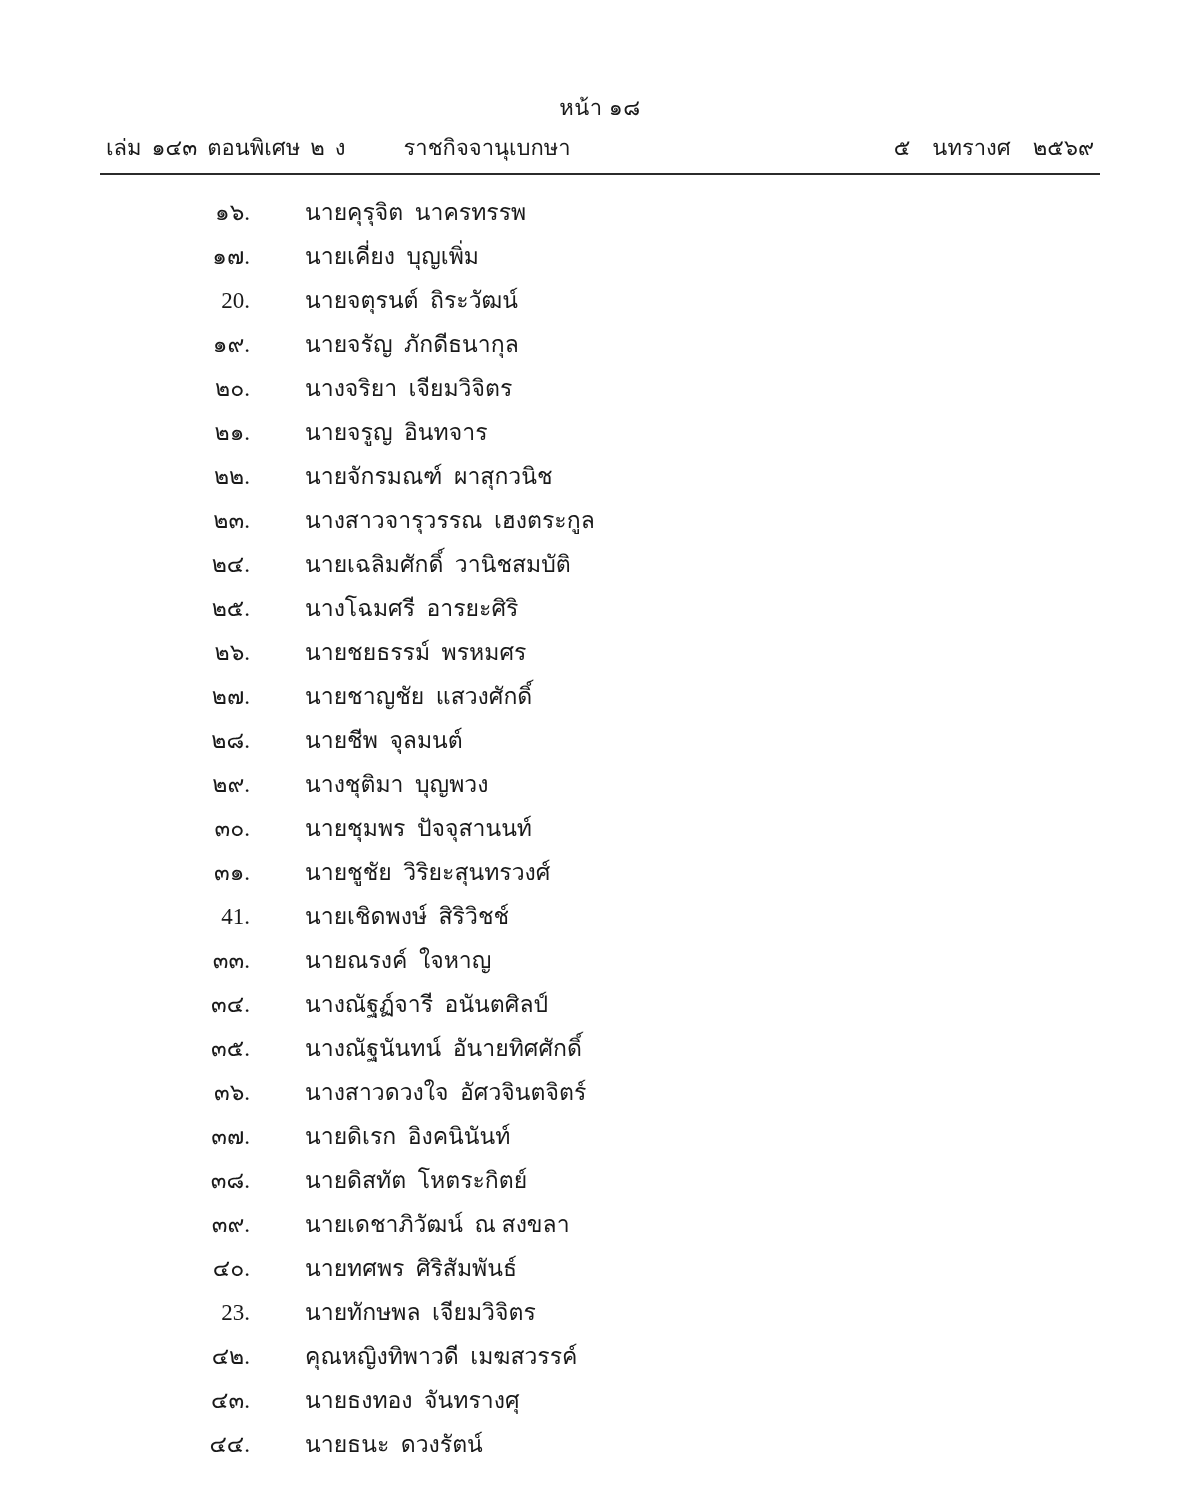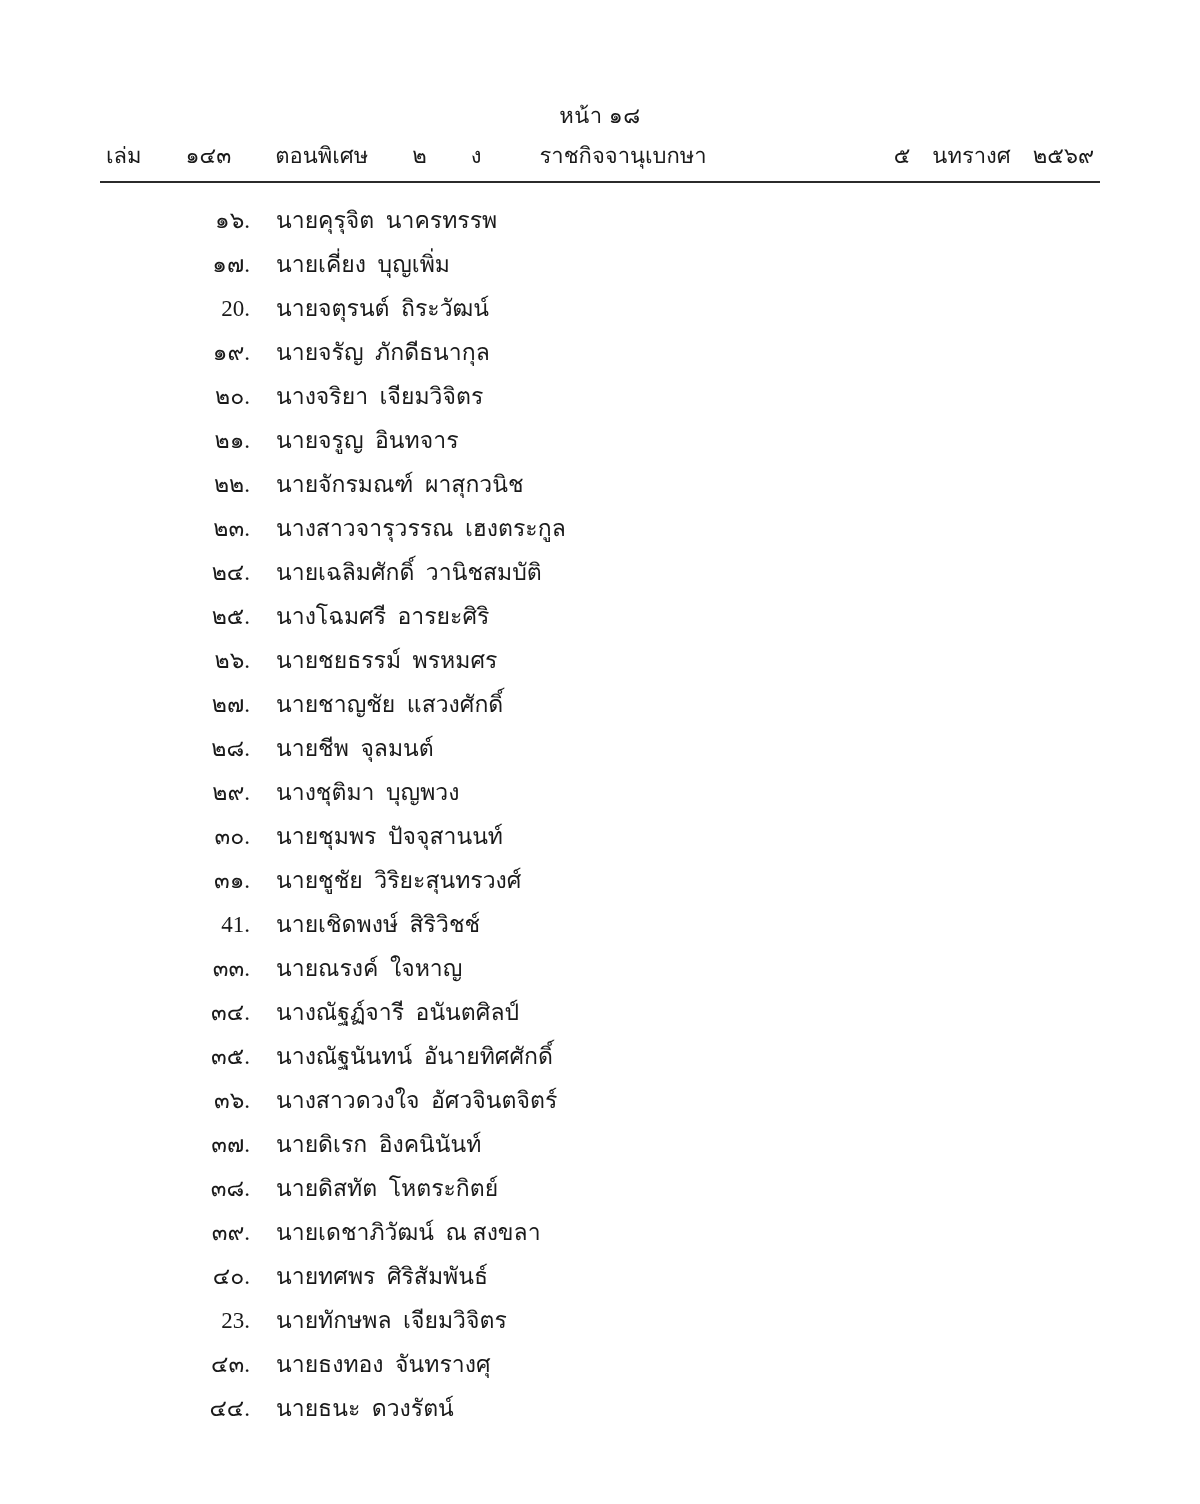--- a/index.html
+++ b/index.html
@@ -13,41 +13,41 @@
     font-family: "Liberation Serif", "DejaVu Serif", serif;
     color: #1a1a1a;
     position: relative;
     overflow: hidden;
   }
   .page {
     position: relative;
     width: 1200px;
     height: 1504px;
     box-sizing: border-box;
-    padding: 16px 100px;
+    padding: 8px 100px;
   }
   
   .page-number-line {
     text-align: center;
     font-size: 22px;
     letter-spacing: 0.5px;
     padding-top: 88px;
     line-height: 1.1;
   }
   .header-row {
     display: flex;
     align-items: baseline;
     font-size: 22px;
     margin-top: 10px;
     padding: 0 6px;
   }
   .header-left {
     display: flex;
     align-items: baseline;
-    gap: 44px;
+    gap: 10px;
     flex: 0 0 auto;
   }
   .header-center {
     flex: 1 1 auto;
     text-align: left;
     padding-left: 58px;
   }
   .header-right {
     display: flex;
     align-items: baseline;
@@ -63,20 +63,21 @@
   .entry-list {
     margin-top: 26px;
     padding-left: 72px;
   }
   .entry {
     display: flex;
     align-items: baseline;
     font-size: 23px;
     line-height: 1.0;
     height: 44px;
+    gap: 29px;
   }
   .entry-num {
     width: 78px;
     text-align: right;
     flex: 0 0 78px;
     white-space: nowrap;
   }
   .entry-name {
     padding-left: 26px;
     white-space: pre;
@@ -206,20 +207,24 @@
     </div>
     <div class="entry">
       <span class="entry-num">๔๐.</span>
       <span class="entry-name">นายทศพร  ศิริสัมพันธ์</span>
     </div>
     <div class="entry">
       <span class="entry-num">23.</span>
       <span class="entry-name">นายทักษพล  เจียมวิจิตร</span>
     </div>
     <div class="entry">
+      <span class="entry-num">๔๒.</span>
+      <span class="entry-name">คุณหญิงทิพาวดี  เมฆสวรรค์</span>
+    </div>
+    <div class="entry">
       <span class="entry-num">๔๓.</span>
       <span class="entry-name">นายธงทอง  จันทรางศุ</span>
     </div>
     <div class="entry">
       <span class="entry-num">๔๔.</span>
       <span class="entry-name">นายธนะ  ดวงรัตน์</span>
     </div>
   </div>
 
 </div>

